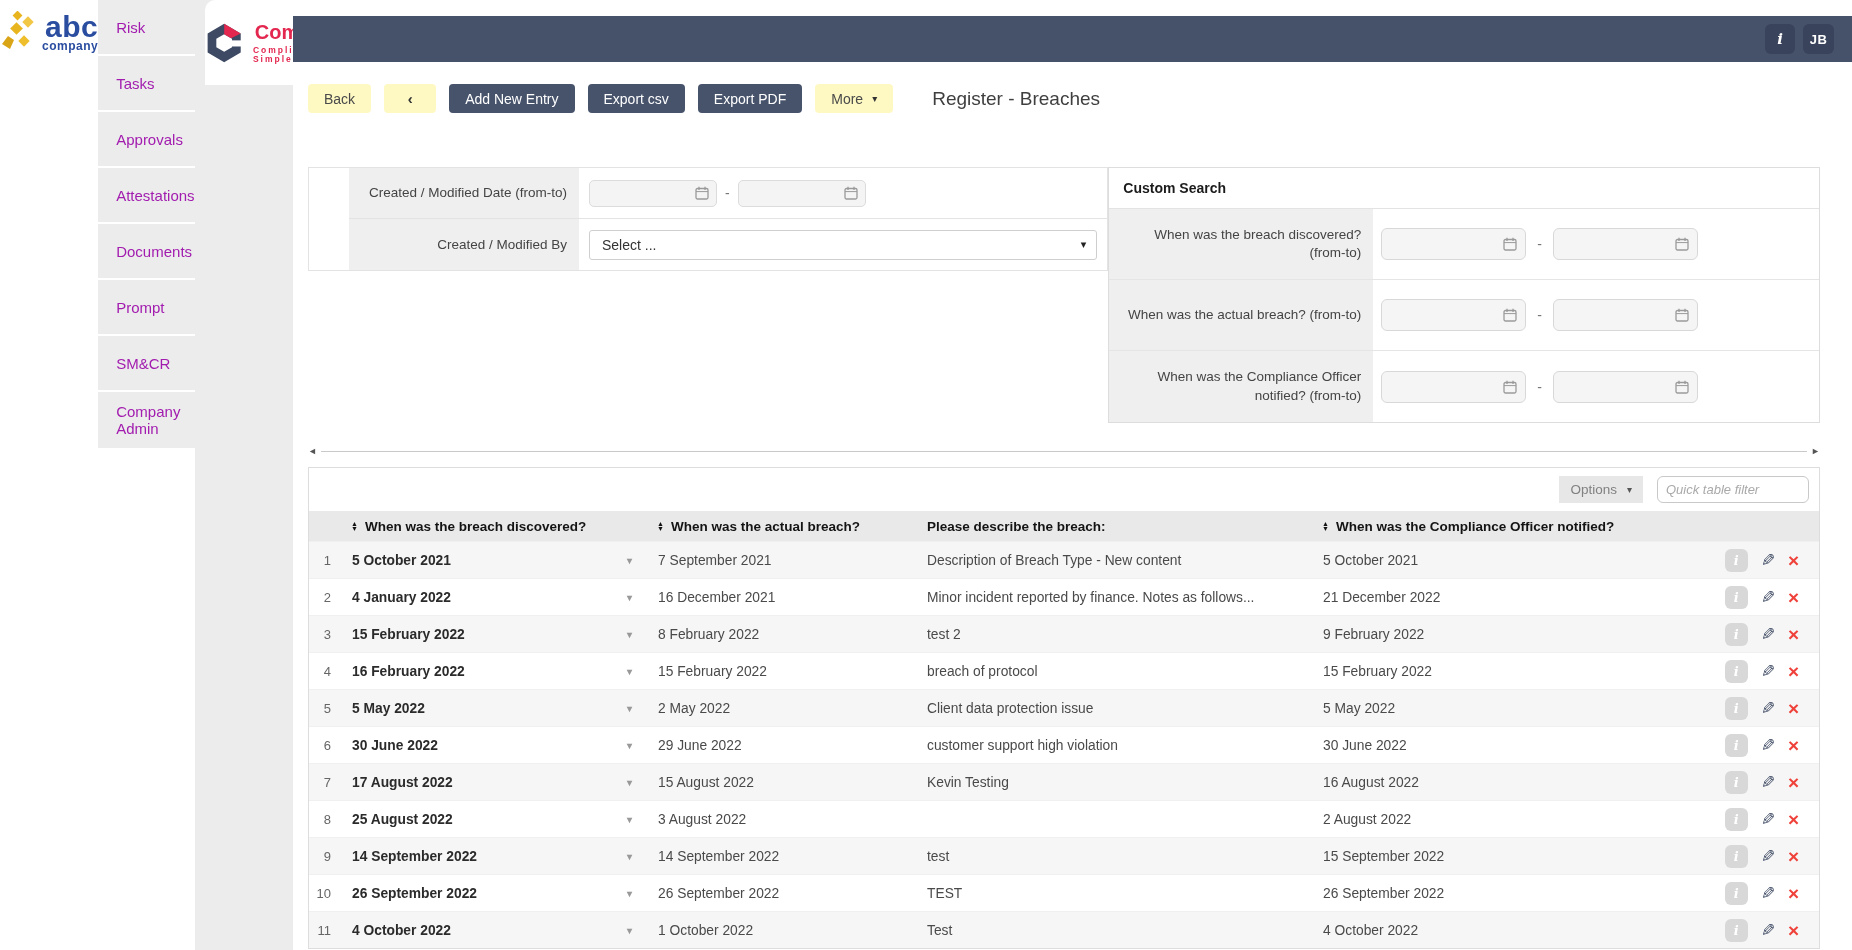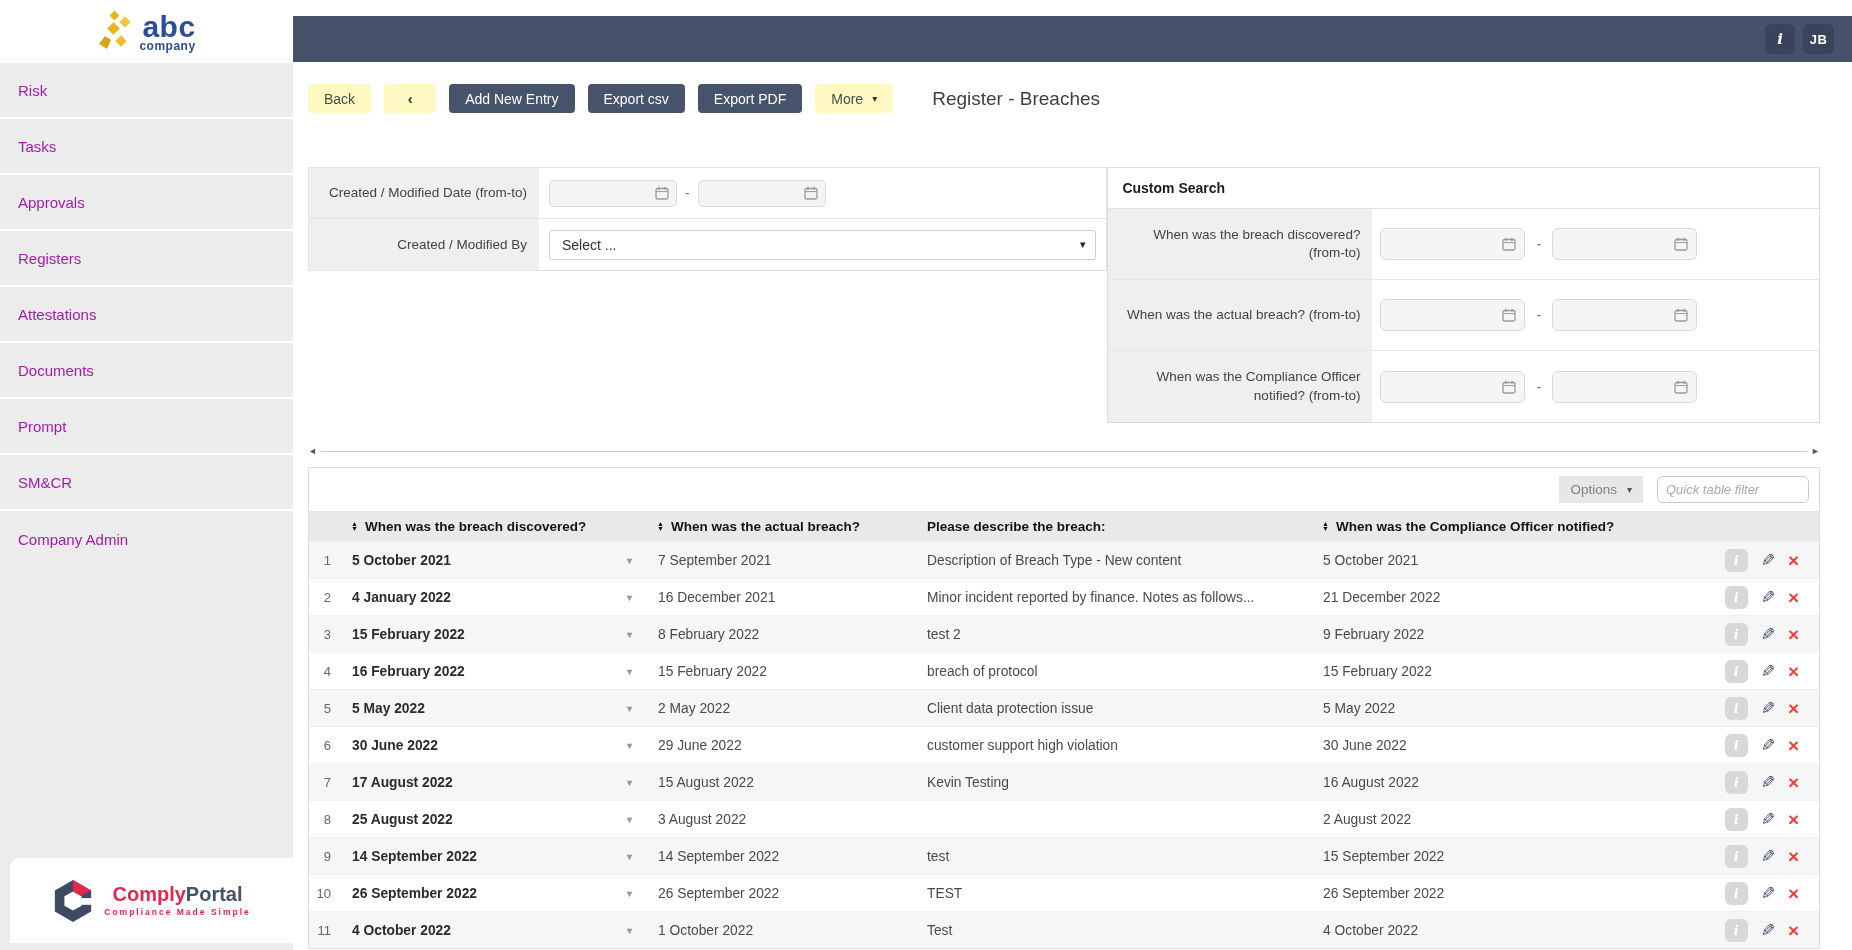--- a/index.html
+++ b/index.html
@@ -1,21 +1,21 @@
 <!DOCTYPE html>
 <html><head>
 <meta charset="utf-8">
 <style>
   * { box-sizing: border-box; margin: 0; padding: 0; }
   html,body { width:1852px; height:950px; overflow:hidden; background:#fff;
     font-family:"Liberation Sans", sans-serif; }
   .page { display:flex; width:1852px; height:950px; }
 
   
-  .sidebar { width:293px; flex:none; background:#fff; display:flex; flex-direction:column;text-align:right; }
+  .sidebar { width:293px; flex:none; background:#fff; display:flex; flex-direction:row; }
   .logo-area { height:63px; display:flex; align-items:center; justify-content:center; gap:6px; background:#fff; }
   .logo-text { display:flex; flex-direction:column; align-items:flex-end; line-height:1; }
   .logo-abc { font-size:30px; font-weight:bold; color:#2A4DA0; letter-spacing:0.5px; }
   .logo-company { font-size:12px; font-weight:bold; color:#2A4DA0; margin-top:-2px; letter-spacing:0.5px; }
   .nav-item { height:56px; background:#ECECEC; border-bottom:2px solid #fff; display:flex; align-items:center;
     padding-left:18px; font-size:15px; color:#a21caf; cursor:pointer; }
   .nav-item:last-child { border-bottom:none; }
   .sidebar-fill { flex:1; background:#ECECEC; }
   .footer-wrap { background:#ECECEC; padding:0 0 7px 10px; }
   .footer-card { background:#fff; border-radius:10px 0 0 0; height:85px; display:flex; align-items:center;
@@ -44,21 +44,21 @@
     padding:0 16px; cursor:pointer; white-space:nowrap; }
   .btn-light { background:#fef9c3; color:#4A4A4A; }
   .btn-dark { background:#47536B; color:#fff;text-align:right; }
   .btn-chev { width:52px; font-size:15px; font-weight:bold; color:#333; }
   .btn-more { gap:9px; }
   .caret { font-size:10px; color:#333; line-height:1; }
   .page-title { font-size:19px; color:#3F3F3F; margin-left:26px; font-weight:500; }
 
   
   .filters-row { margin-top:54px; display:flex; justify-content:space-between; width:1512px; }
-  .filter-table { width:838px; border:1px solid #E3E3E3; align-self:flex-start; }
+  .filter-table { width:838px; border:1px solid #E3E3E3; align-self:flex-start;padding-left:40px; }
   .f-row { display:flex; border-bottom:1px solid #E3E3E3; min-height:51px; }
   .f-row:last-child { border-bottom:none; }
   .f-label { width:230px; flex:none; background:#EFEFEF; display:flex; align-items:center; justify-content:flex-end;
     text-align:right; padding:6px 12px; font-size:13.5px; color:#444; line-height:1.3; }
   .f-value { flex:1; background:#fff; display:flex; align-items:center; padding:8px 10px; gap:8px; }
   .date-input { width:128px; height:27px; background:#F4F4F4; border:1px solid #DCDCDC; border-radius:5px;
     display:flex; align-items:center; justify-content:flex-end; padding-right:7px; cursor:text; }
   .dash { color:#777; font-size:14px; }
   .select-box { flex:1; height:30px; border:1px solid #CFCFCF; border-radius:3px; background:#fff;
     display:flex; align-items:center; justify-content:space-between; padding:0 10px 0 12px; font-size:14px;
@@ -136,21 +136,20 @@
       </svg>
       <div class="logo-text">
         <span class="logo-abc">abc</span>
         <span class="logo-company">company</span>
       </div>
     </div>
     <nav>
       <div class="nav-item">Risk</div>
       <div class="nav-item">Tasks</div>
       <div class="nav-item">Approvals</div>
-      <div class="nav-item">Registers</div>
       <div class="nav-item">Attestations</div>
       <div class="nav-item">Documents</div>
       <div class="nav-item">Prompt</div>
       <div class="nav-item">SM&amp;CR</div>
       <div class="nav-item">Company Admin</div>
     </nav>
     <div class="sidebar-fill"></div>
     <div class="footer-wrap">
       <div class="footer-card">
         <svg width="42" height="44" viewBox="0 0 44 46">

